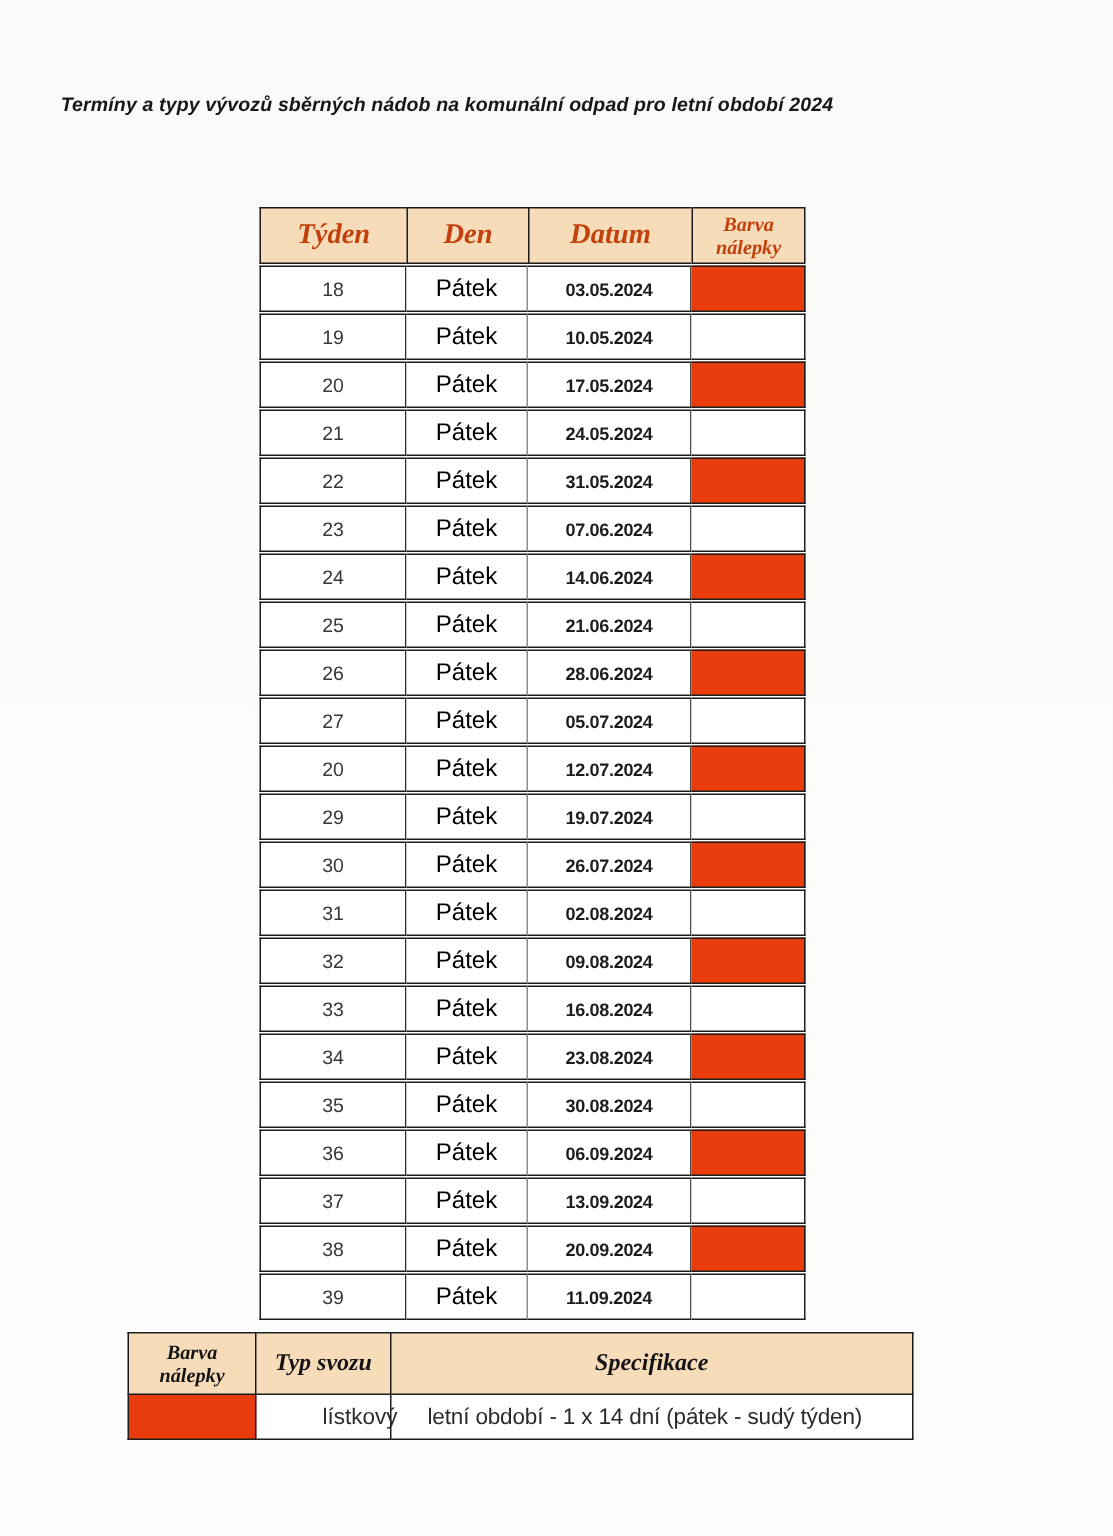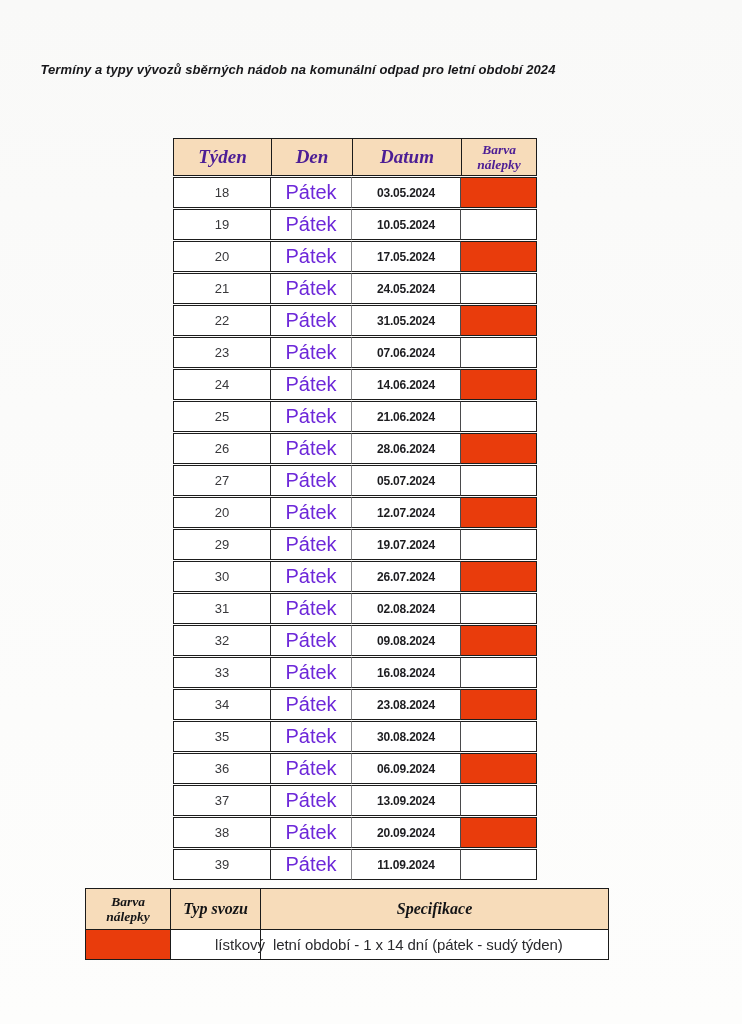--- a/index.html
+++ b/index.html
@@ -77,21 +77,21 @@
   
   .hdr th {
     background: #f7dcba;
     border: 1.6px solid #1b1b1b;
     border-right: none;
     height: 36px;
     font-family: "Liberation Serif", serif;
     font-weight: bold;
     font-style: italic;
     font-size: 19px;
-    color: #4c1d95;
+    color: #c2410c;
     text-align: center;
     vertical-align: middle;
   }
   .hdr th.last { border-right: 1.6px solid #1b1b1b; }
   .hdr th.colhdr {
     font-size: 13.5px;
     line-height: 1.12;
     padding: 0 2px;
   }
 
@@ -110,22 +110,22 @@
   }
   .sched tbody tr td.week {
     border-left: 1.7px solid #1d1d1d;
     border-right: 1.6px solid #2a2a2c;
     font-size: 13px;
     color: #38383b;
   }
   .sched tbody tr td.day {
     border-left: none;
     border-right: 1.2px solid #8c8c8e;
-    font-size: 20px;
-    color: #6d28d9;
+    font-size: 16px;
+    color: #000000;
   }
   .sched tbody tr td.date {
     border-left: none;
     border-right: 1.6px solid #4a4a4c;
     font-weight: bold;
     font-size: 12px;
     color: #1d1d20;
     letter-spacing: -.2px;
   }
   .sched tbody tr td.color {
@@ -180,21 +180,21 @@
     font-size: 15px;
     color: #2d2d30;
     padding-left: 44px;
   }
   table.legend td.swatch {
     background: #ee3a0a;
     padding: 0;
   }
   table.legend td.spec {
     text-align: left;
-    padding-left: 12px;
+    padding-left: 24px;
     font-size: 15px;
     color: #2a2a2d;
     letter-spacing: -.1px;
   }
 </style>
 </head>
 <body>
 
 <div class="page">
 

